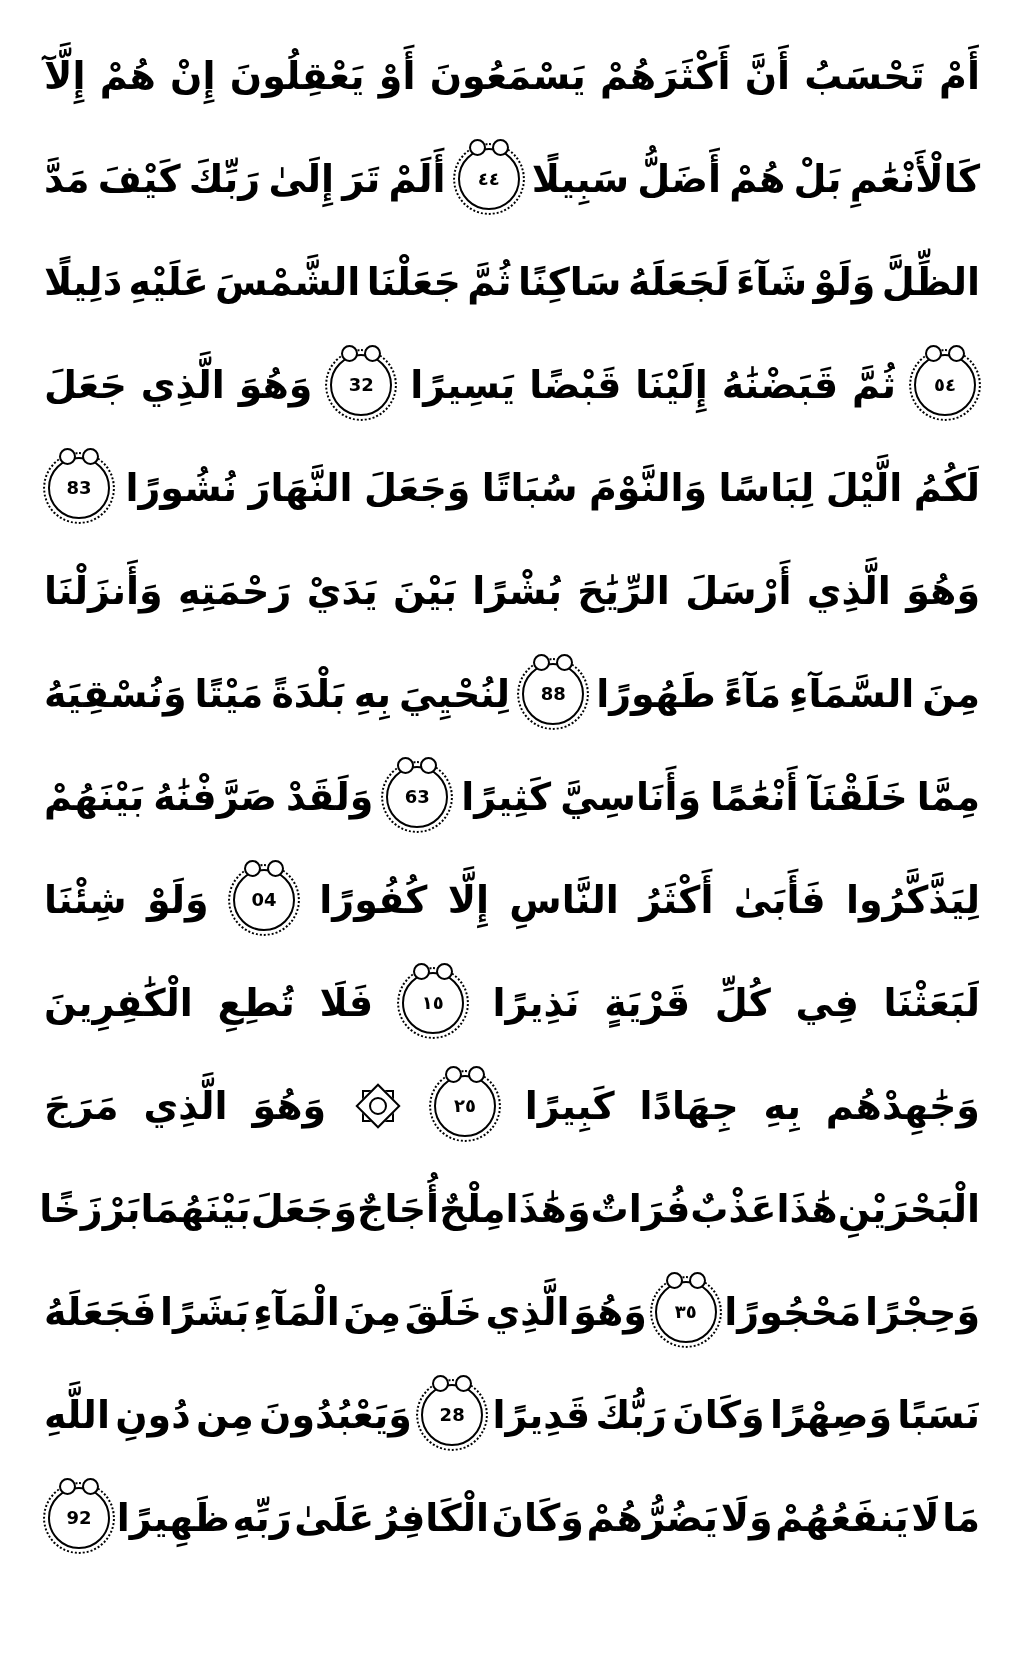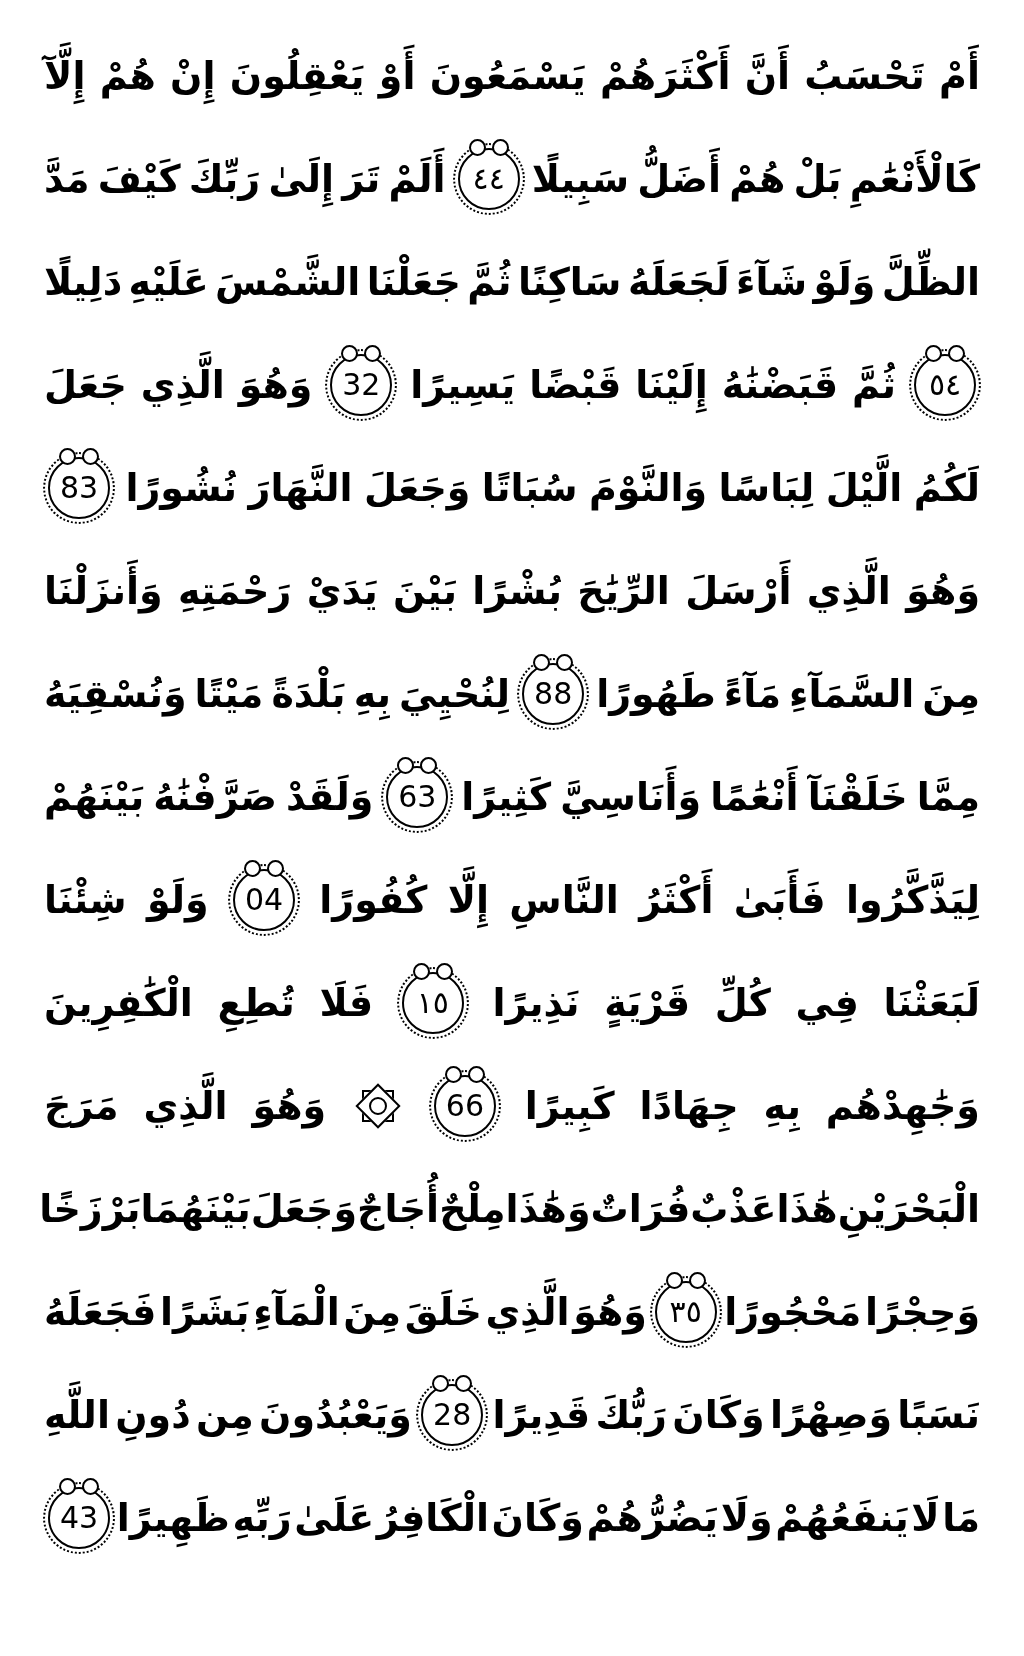--- a/index.html
+++ b/index.html
@@ -51,22 +51,22 @@
     position:absolute;
     top:-11px;
     width:13px;height:13px;
     border:2px solid #000;
     border-radius:50%;
     background:#fff;
   }
   .ayah-marker::before{right:9px;}
   .ayah-marker::after{left:9px;}
   .ayah-num{
-    font-size:30px;
-    font-weight:400;
+    font-size:18px;
+    font-weight:700;
     line-height:1;
     direction:rtl;
     unicode-bidi:bidi-override; 
   }
   
   .rub-hizb{
     position:relative;
     flex:0 0 auto;
     width:46px;height:46px;
     display:inline-block;
@@ -224,21 +224,21 @@
         <span class="word">فَلَا</span>
         <span class="word">تُطِعِ</span>
         <span class="word">الْكَٰفِرِينَ</span>
       </div>
       <div class="line">
         <span class="word">وَجَٰهِدْهُم</span>
         <span class="word">بِهِ</span>
         <span class="word">جِهَادًا</span>
         <span class="word">كَبِيرًا</span>
         <span class="ayah-marker">
-          <span class="ayah-num">66</span>
+          <span class="ayah-num">٥٢</span>
         </span>
         <span class="rub-hizb">
           <span class="sq"></span>
           <span class="sq r45"></span>
           <span class="dot"></span>
         </span>
         <span class="word">وَهُوَ</span>
         <span class="word">الَّذِي</span>
         <span class="word">مَرَجَ</span>
       </div>
@@ -287,17 +287,17 @@
         <span class="word">لَا</span>
         <span class="word">يَنفَعُهُمْ</span>
         <span class="word">وَلَا</span>
         <span class="word">يَضُرُّهُمْ</span>
         <span class="word">وَكَانَ</span>
         <span class="word">الْكَافِرُ</span>
         <span class="word">عَلَىٰ</span>
         <span class="word">رَبِّهِ</span>
         <span class="word">ظَهِيرًا</span>
         <span class="ayah-marker">
-          <span class="ayah-num">34</span>
+          <span class="ayah-num">29</span>
         </span>
       </div>
     </div>
 </div>
 
 </body></html>

